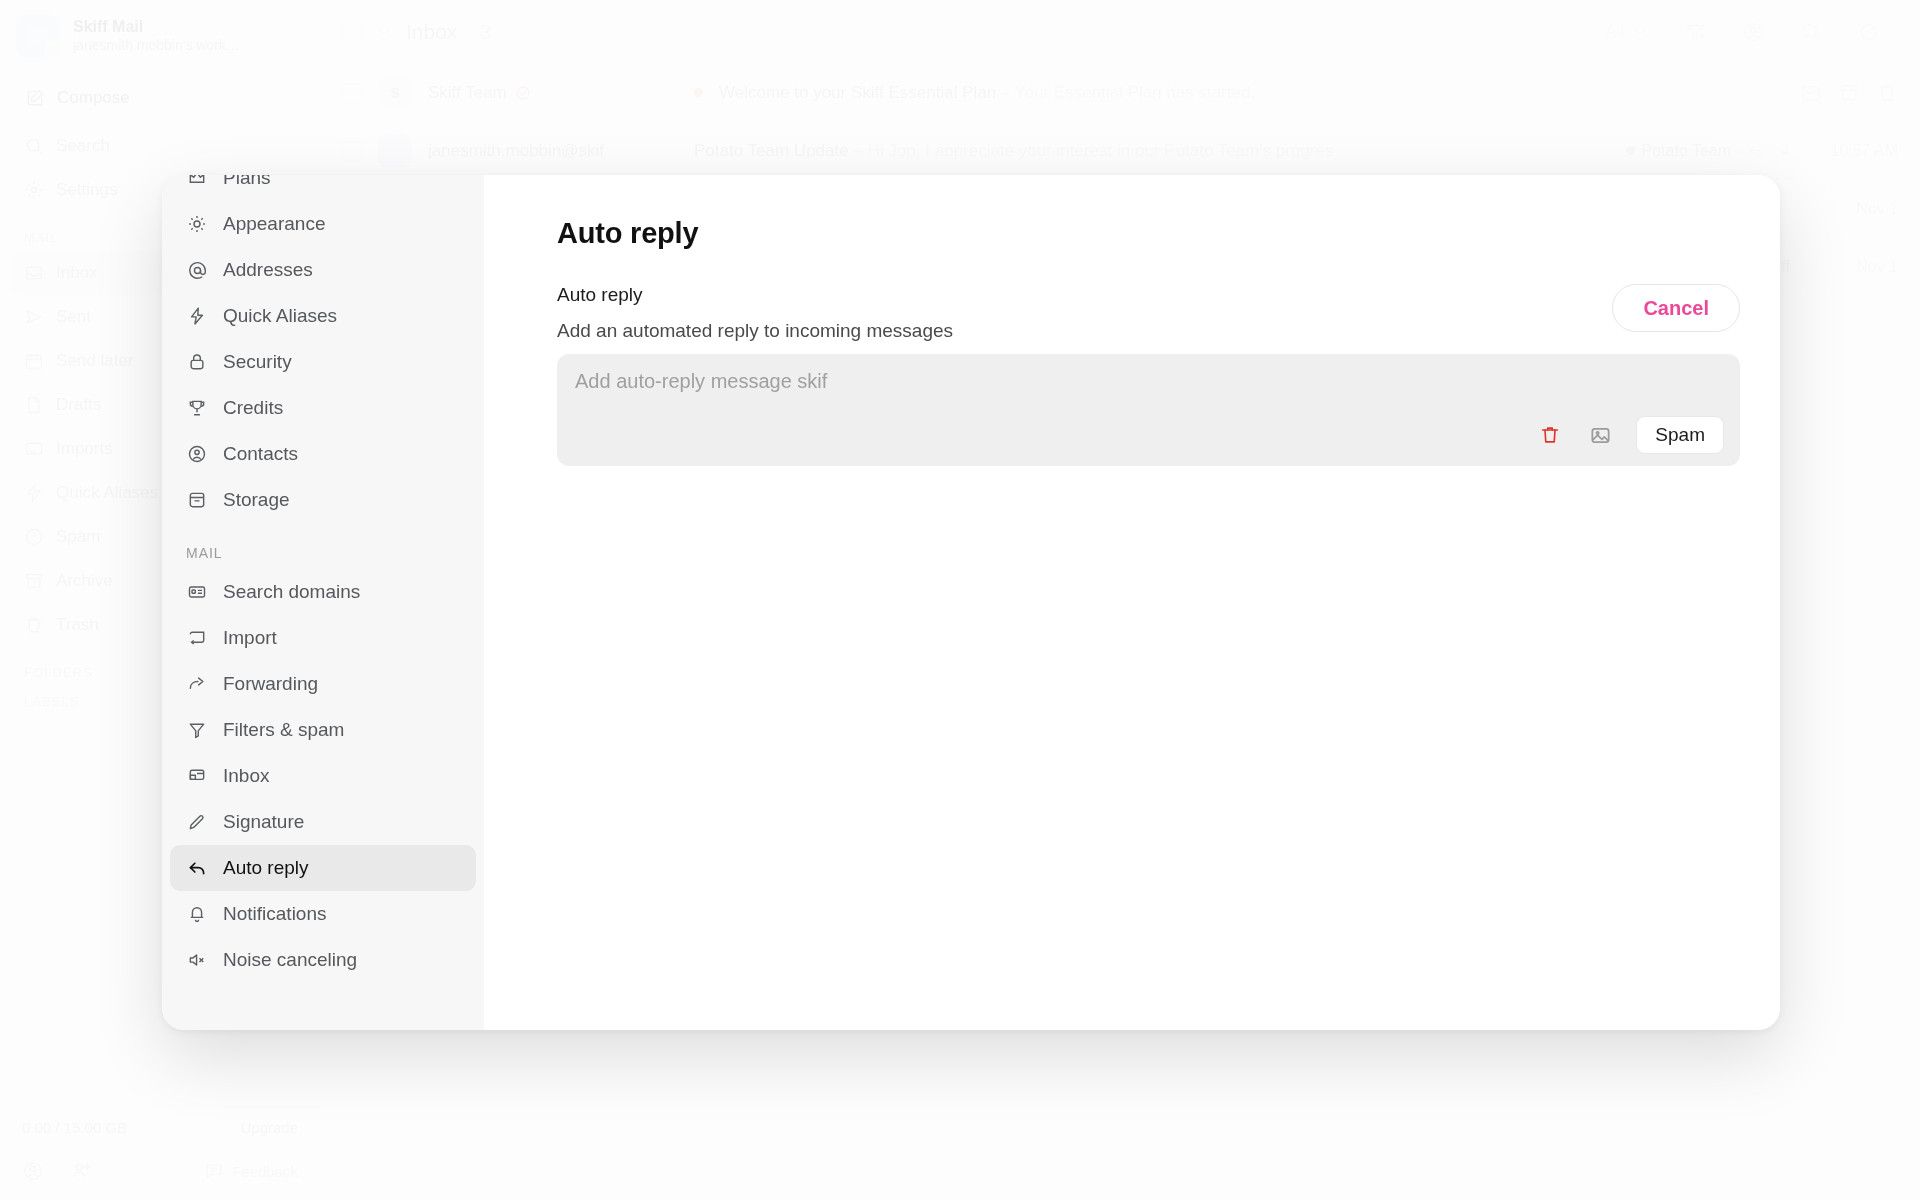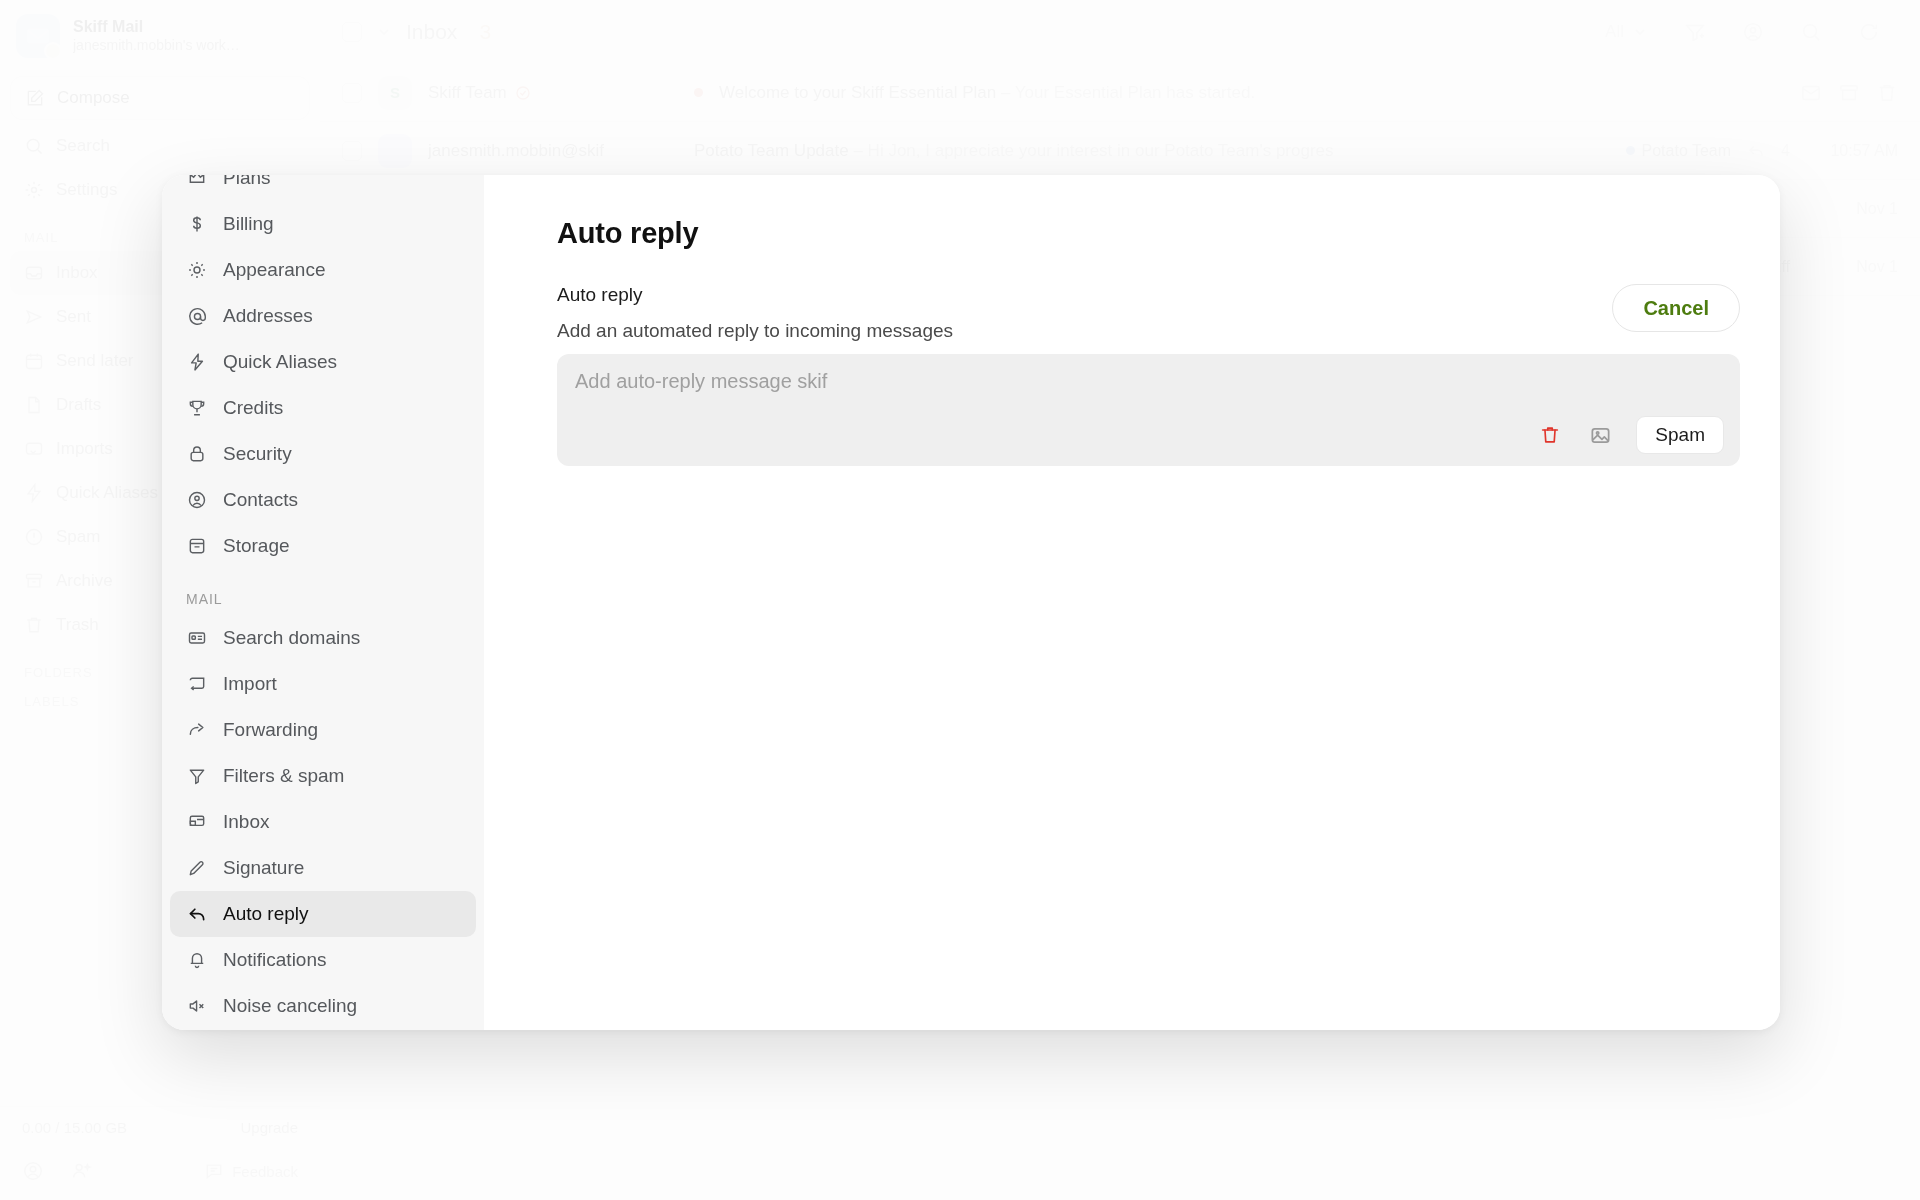--- a/index.html
+++ b/index.html
@@ -127,21 +127,21 @@
   }
   .snav-clip-top { height: 26px; overflow:hidden; }
 
   .settings-body { flex:1; padding: 42px 40px 0 40px; background:#fff; }
   .page-title { font-size: 29px; font-weight: 700; color:#111; letter-spacing:-0.2px; }
   .sect-head { display:flex; align-items:flex-start; margin-top: 34px; }
   .sect-title { font-size: 19px; color:#1c1c1c; font-weight:500; }
   .sect-desc { font-size: 19px; color:#4a4a4a; margin-top: 14px; }
   .cancel-btn {
     margin-left:auto; height: 48px; padding: 0 30px; border-radius: 999px;
-    border: 1px solid #e6e6e6; background:#fff; color:#4d7c0f;
+    border: 1px solid #e6e6e6; background:#fff; color:#ec4899;
     font-size: 20px; font-weight:600; cursor:pointer;
     display:flex; align-items:center; justify-content:center;
   }
   .subject-field {
     margin-top: 26px; height: 50px; border-radius: 12px; background:#f2f2f2;
     display:flex; align-items:center; padding: 0 18px;
     font-size: 20px; color:#9e9e9e; cursor:text;
   }
   .editor {
     margin-top: 12px; min-height: 112px; border-radius: 12px; background:#efefef;
@@ -436,29 +436,20 @@
               </svg>
           </span>
           <span>Plans</span>
         </div>
       </div>
 
       <div class="snav-inner">
         <div class="snav-item">
           <span class="ico">
             <svg width="20" height="20" viewBox="0 0 24 24" fill="none" stroke="currentColor" stroke-width="1.7">
-                <path d="M12 3v18"></path>
-                <path d="M16 7.5c0-1.9-1.8-3-4-3s-4 1.1-4 3 1.8 2.8 4 3.2 4 1.3 4 3.3-1.8 3-4 3-4-1.1-4-3"></path>
-              </svg>
-          </span>
-          <span>Billing</span>
-        </div>
-        <div class="snav-item">
-          <span class="ico">
-            <svg width="20" height="20" viewBox="0 0 24 24" fill="none" stroke="currentColor" stroke-width="1.7">
                 <circle cx="12" cy="12" r="3.6"></circle>
                 <path d="M12 2.5v2.2M12 19.3v2.2M2.5 12h2.2M19.3 12h2.2M5.2 5.2l1.6 1.6M17.2 17.2l1.6 1.6M18.8 5.2l-1.6 1.6M6.8 17.2l-1.6 1.6"></path>
               </svg>
           </span>
           <span>Appearance</span>
         </div>
         <div class="snav-item">
           <span class="ico">
             <svg width="21" height="21" viewBox="0 0 24 24" fill="none" stroke="currentColor" stroke-width="1.6">
                 <circle cx="12" cy="12" r="3.5"></circle>
@@ -471,35 +462,35 @@
           <span class="ico">
             <svg width="20" height="20" viewBox="0 0 24 24" fill="none" stroke="currentColor" stroke-width="1.7" stroke-linejoin="round">
                 <path d="M13.5 2.5L5.5 13h5.5l-1.5 8.5L18.5 11H13z"></path>
               </svg>
           </span>
           <span>Quick Aliases</span>
         </div>
         <div class="snav-item">
           <span class="ico">
             <svg width="20" height="20" viewBox="0 0 24 24" fill="none" stroke="currentColor" stroke-width="1.7">
+                <rect x="5" y="10" width="14" height="10" rx="2.5"></rect>
+                <path d="M8 10V7.5a4 4 0 018 0V10"></path>
+              </svg>
+          </span>
+          <span>Security</span>
+        </div>
+        <div class="snav-item">
+          <span class="ico">
+            <svg width="20" height="20" viewBox="0 0 24 24" fill="none" stroke="currentColor" stroke-width="1.7">
                 <path d="M7 4h10v4a5 5 0 01-10 0z"></path>
                 <path d="M7 5H4v2a3 3 0 003 3M17 5h3v2a3 3 0 01-3 3"></path>
                 <path d="M12 13v4M8.5 20h7"></path>
               </svg>
           </span>
           <span>Credits</span>
-        </div>
-        <div class="snav-item">
-          <span class="ico">
-            <svg width="20" height="20" viewBox="0 0 24 24" fill="none" stroke="currentColor" stroke-width="1.7">
-                <rect x="5" y="10" width="14" height="10" rx="2.5"></rect>
-                <path d="M8 10V7.5a4 4 0 018 0V10"></path>
-              </svg>
-          </span>
-          <span>Security</span>
         </div>
         <div class="snav-item">
           <span class="ico">
             <svg width="20" height="20" viewBox="0 0 24 24" fill="none" stroke="currentColor" stroke-width="1.7">
                 <circle cx="12" cy="12" r="9"></circle>
                 <circle cx="12" cy="10" r="2.6"></circle>
                 <path d="M7.2 18.6a5.6 5.6 0 019.6 0"></path>
               </svg>
           </span>
           <span>Contacts</span>

